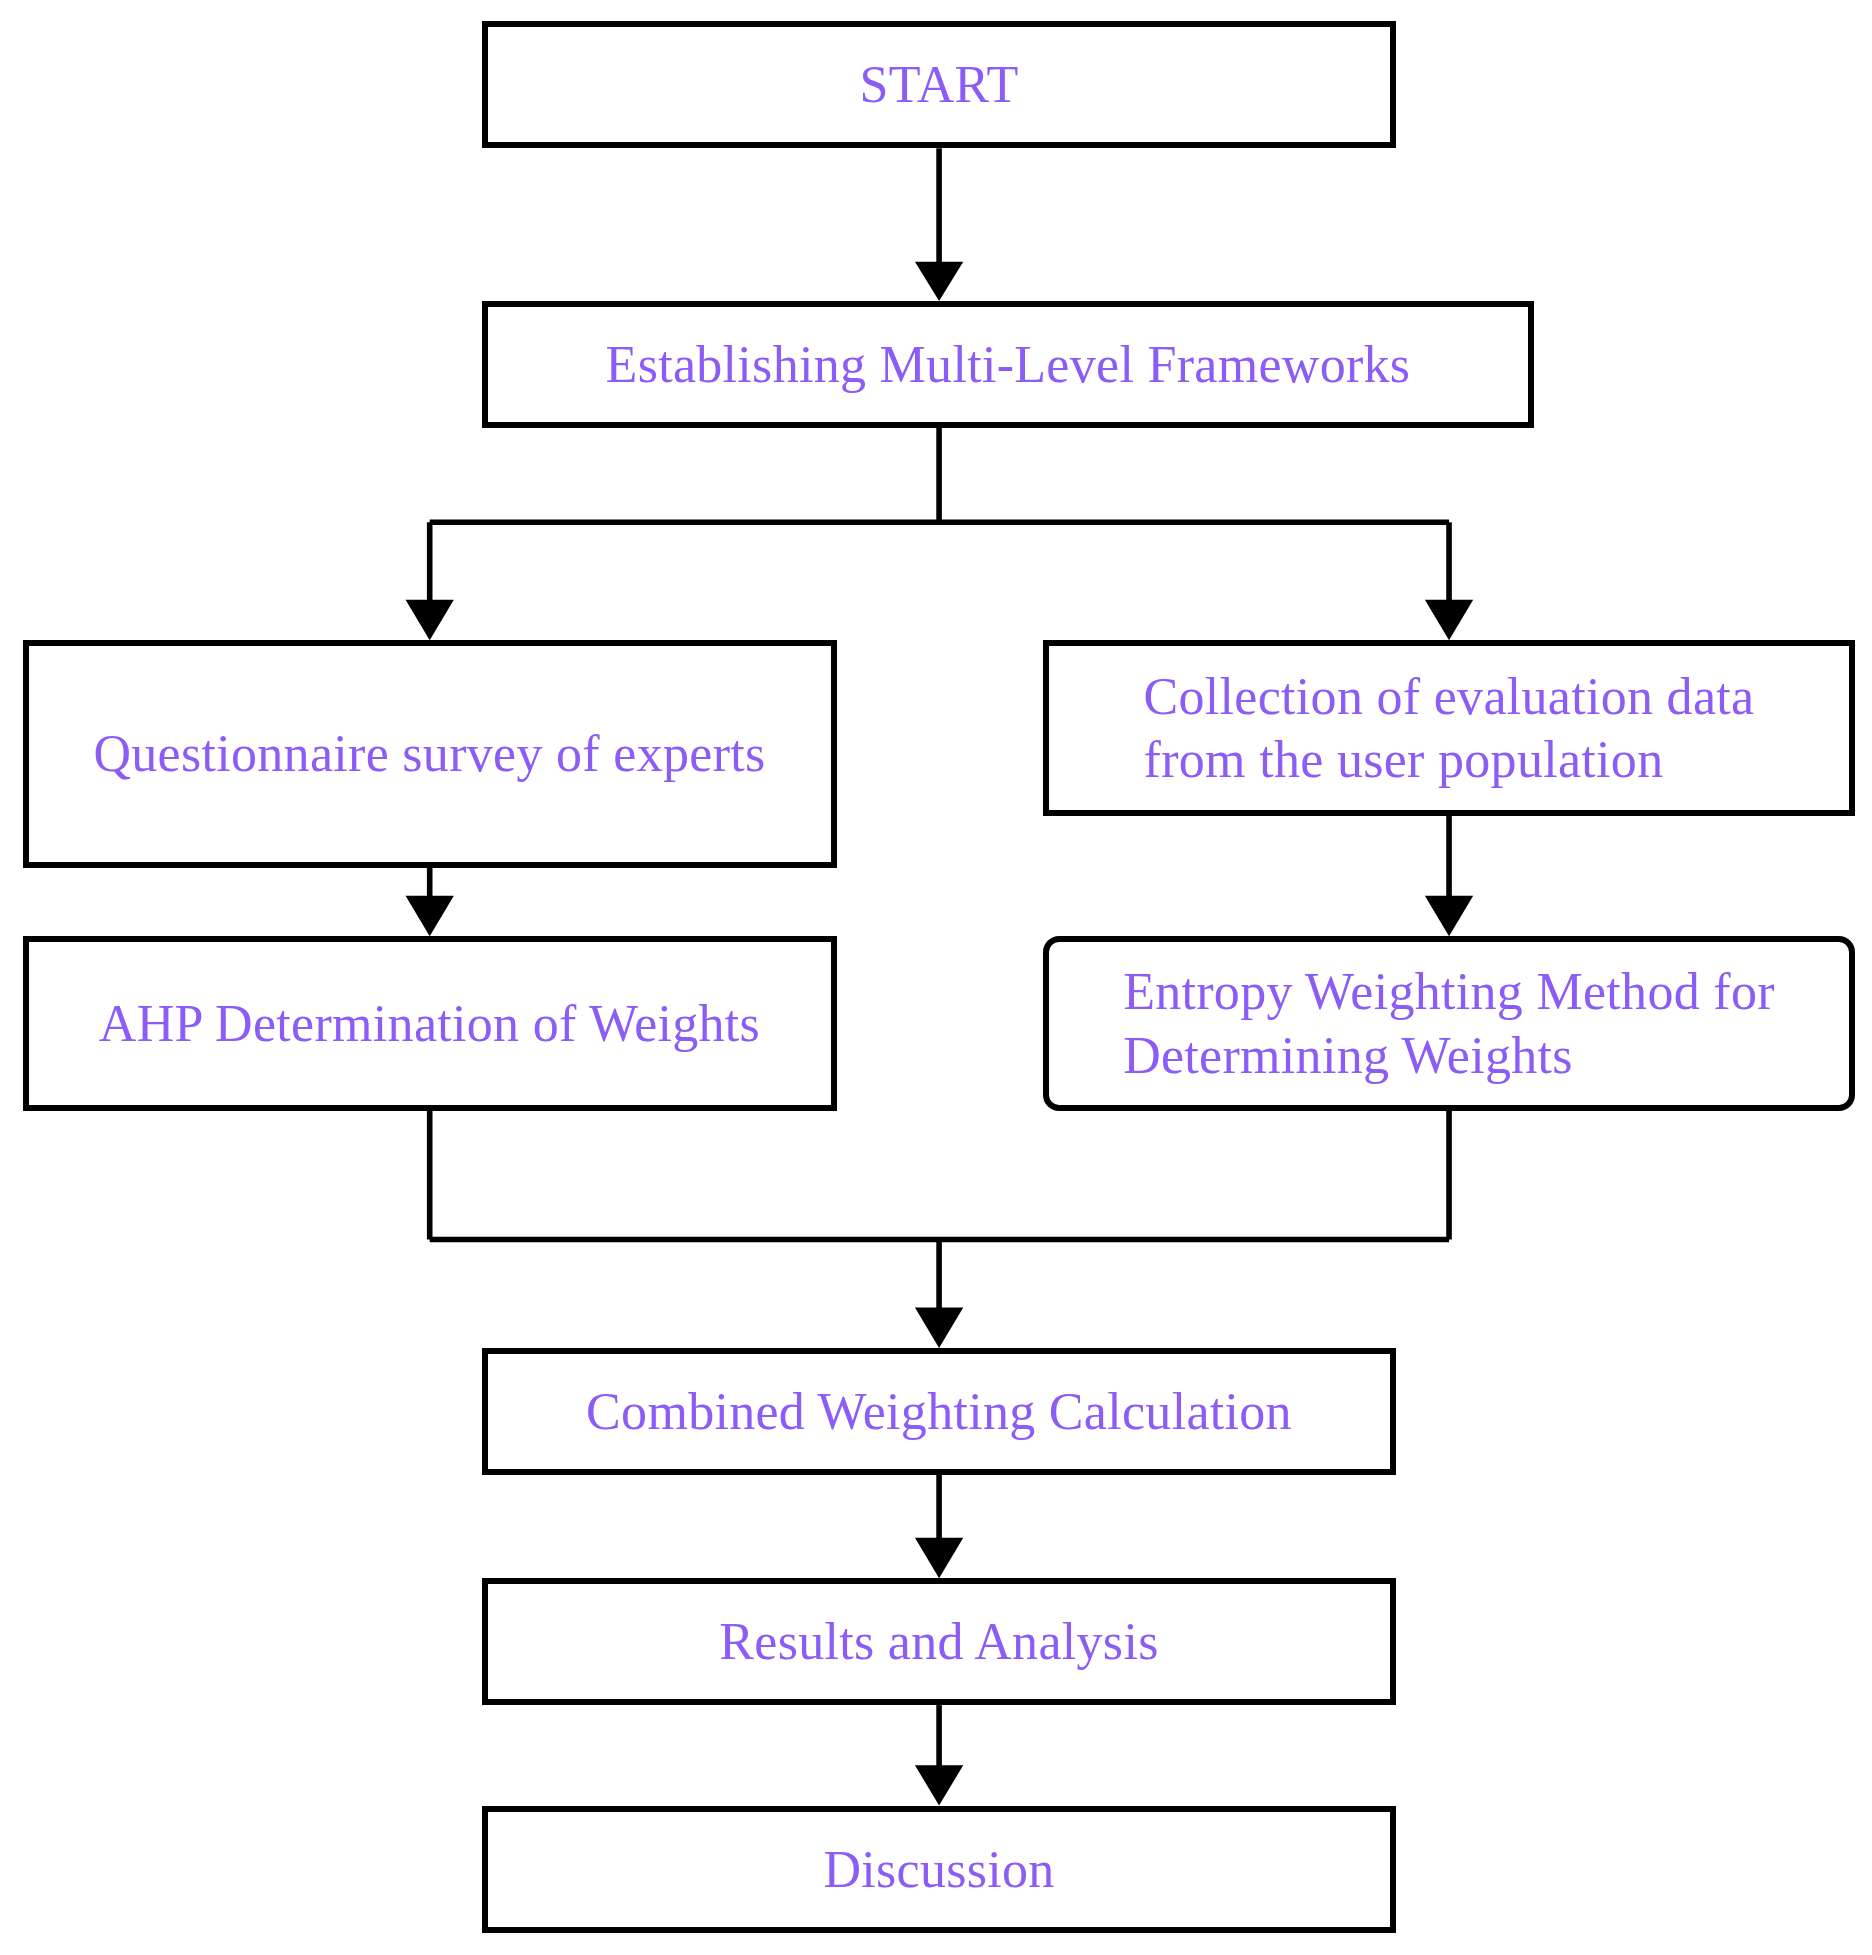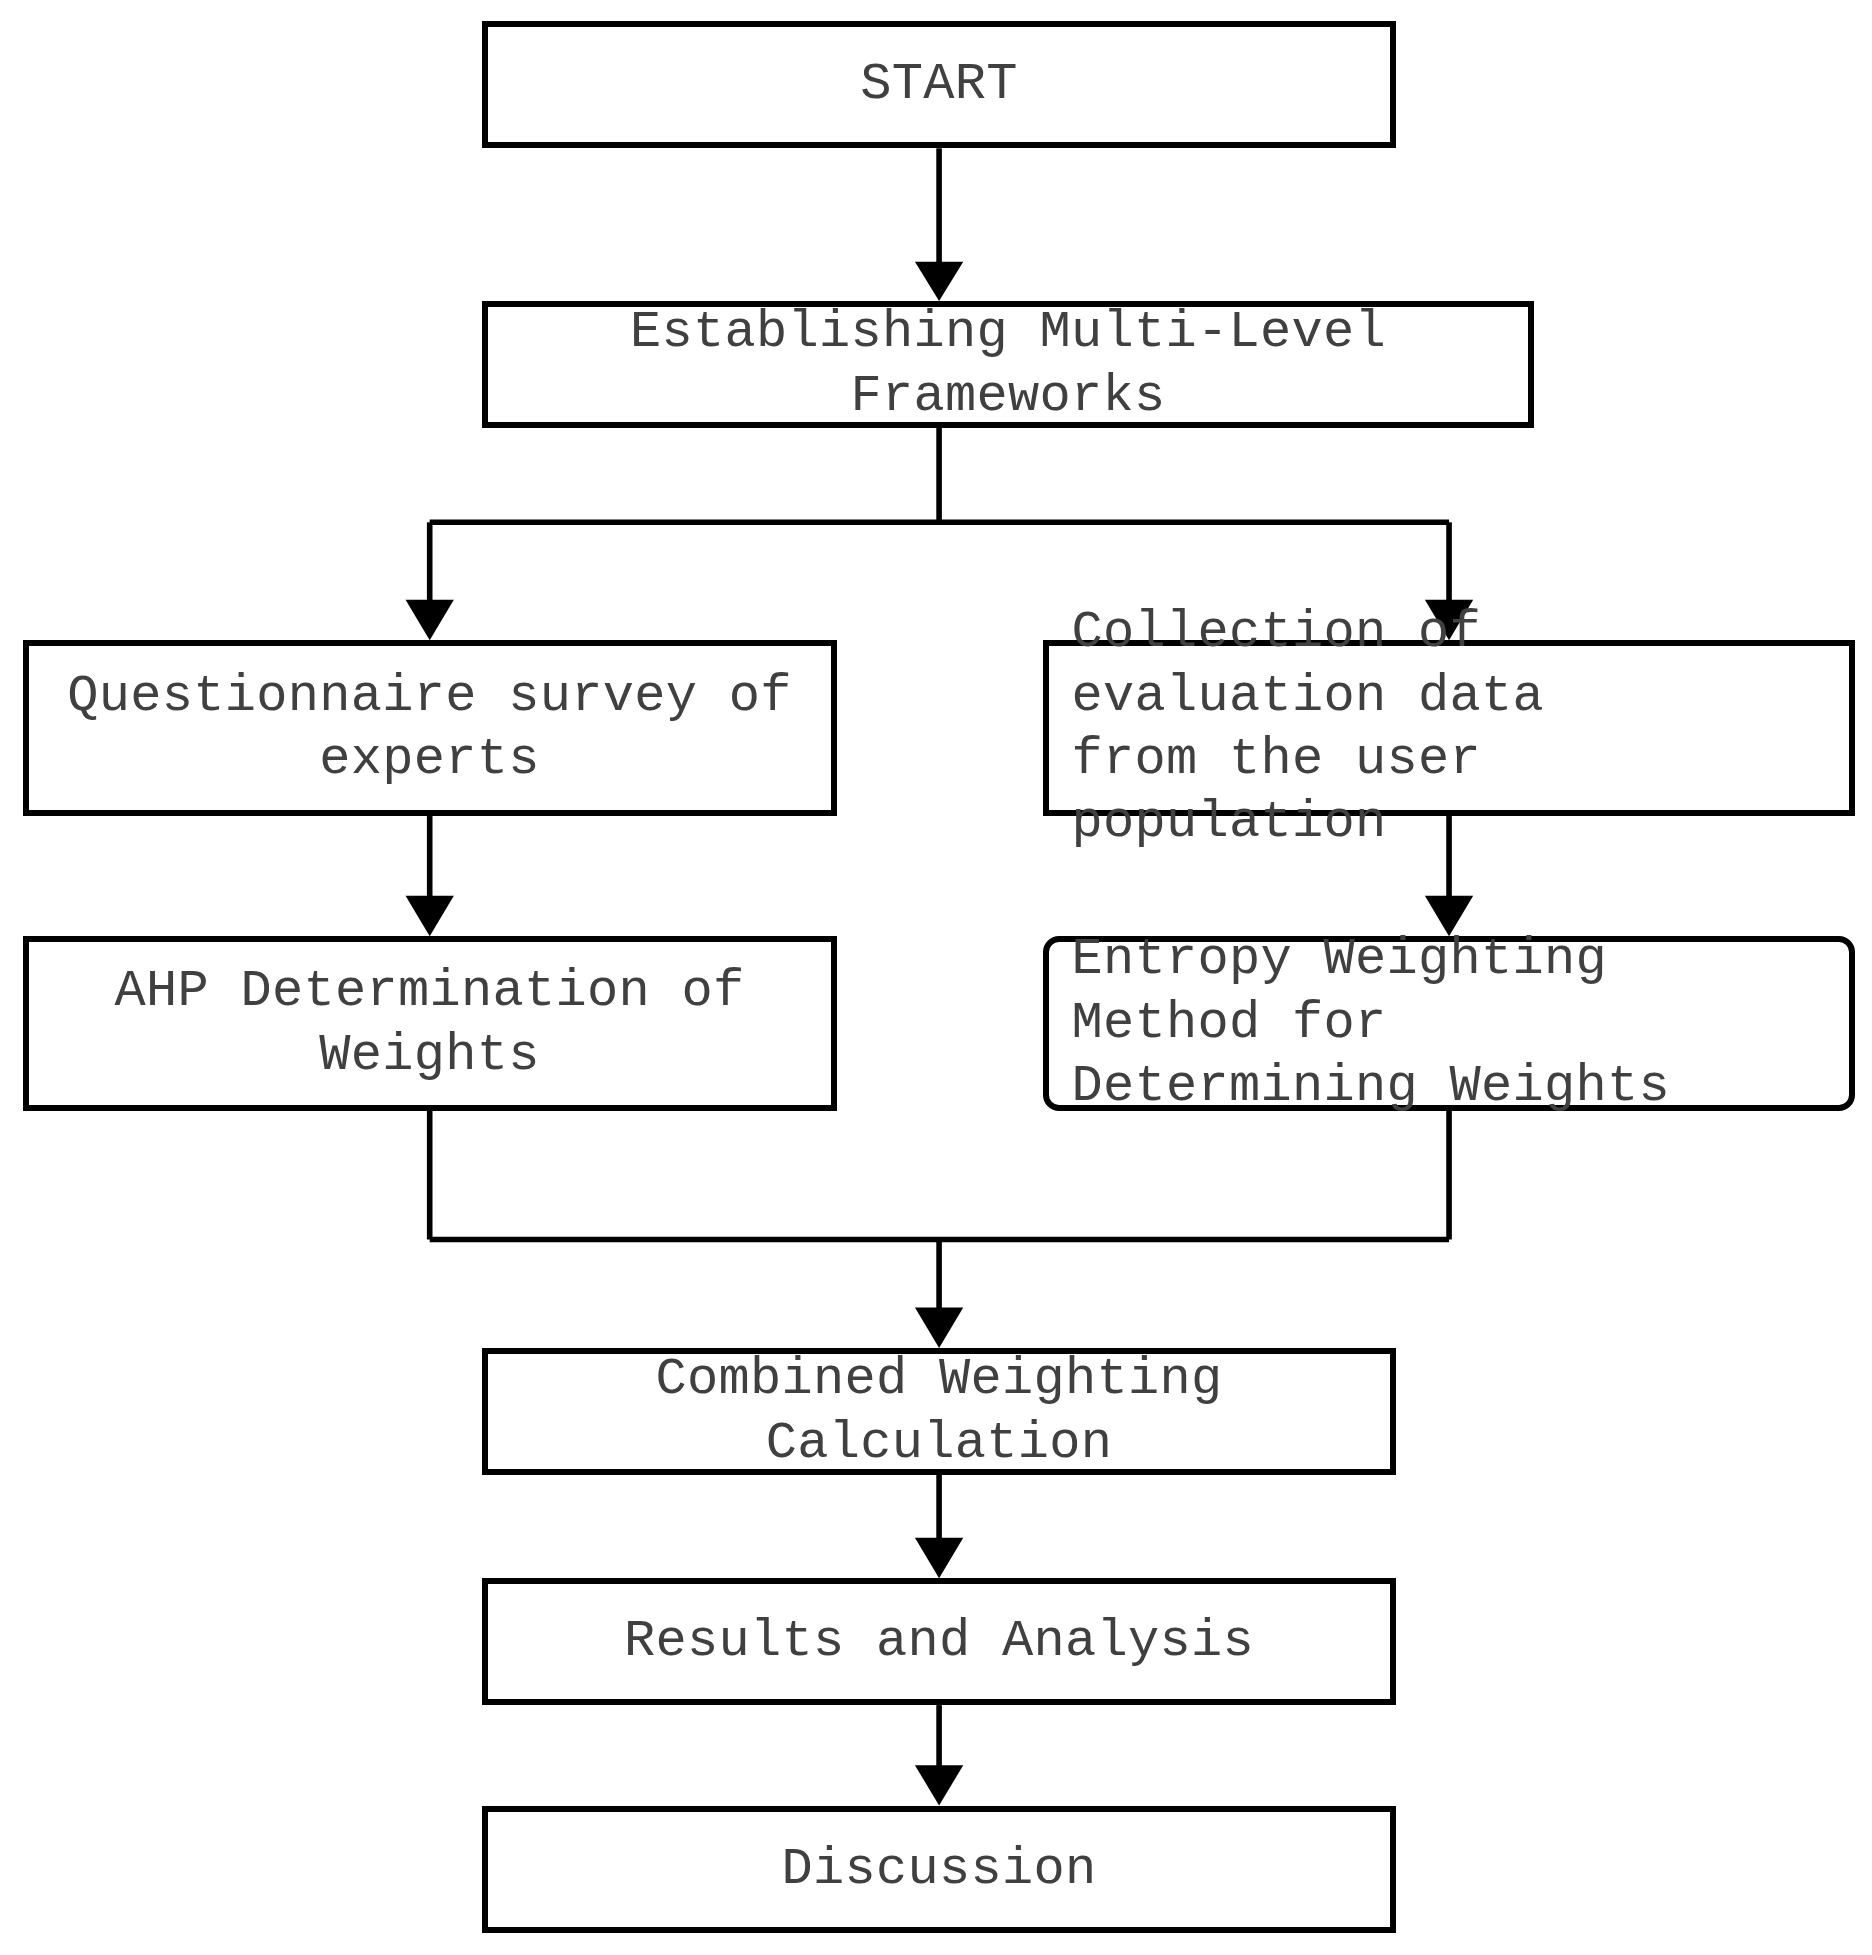--- a/index.html
+++ b/index.html
@@ -27,24 +27,24 @@
     position: absolute;
     box-sizing: border-box;
     border: 6.2px solid #000000;
     background: #ffffff;
     display: flex;
     align-items: center;
     justify-content: center;
     z-index: 3;
   }
   .node-label {
-    font-family: Liberation Mono, monospace;
+    font-family: Liberation Serif, serif;
     font-size: 52px;
     line-height: 1.22;
-    color: #404040;
+    color: #8b5cf6;
     text-align: center;
     white-space: pre-line;
     letter-spacing: 0.3px;
     padding: 0 22.5px;
   }
   .node-label.two-line {
     text-align: left;
   }
 </style>
 </head>
@@ -105,21 +105,21 @@
   </svg>
 
   <div class="node-box" id="node-start" style="left: 482px; top: 21.3px; width: 914px; height: 127px;">
     <div class="node-label">START</div>
   </div>
 
   <div class="node-box" id="node-frameworks" style="left: 482px; top: 301px; width: 1052px; height: 127px;">
     <div class="node-label">Establishing Multi-Level Frameworks</div>
   </div>
 
-  <div class="node-box" id="node-questionnaire" style="left: 22.5px; top: 640px; width: 814px; height: 176px;">
+  <div class="node-box" id="node-questionnaire" style="left: 22.5px; top: 640px; width: 814px; height: 228px;">
     <div class="node-label">Questionnaire survey of experts</div>
   </div>
 
   <div class="node-box" id="node-collection" style="left: 1043px; top: 640px; width: 812px; height: 176px;">
     <div class="node-label two-line">Collection of evaluation data
 from the user population</div>
   </div>
 
   <div class="node-box" id="node-ahp" style="left: 22.5px; top: 936px; width: 814px; height: 175px; align-items: center;">
     <div class="node-label">AHP Determination of Weights</div>

